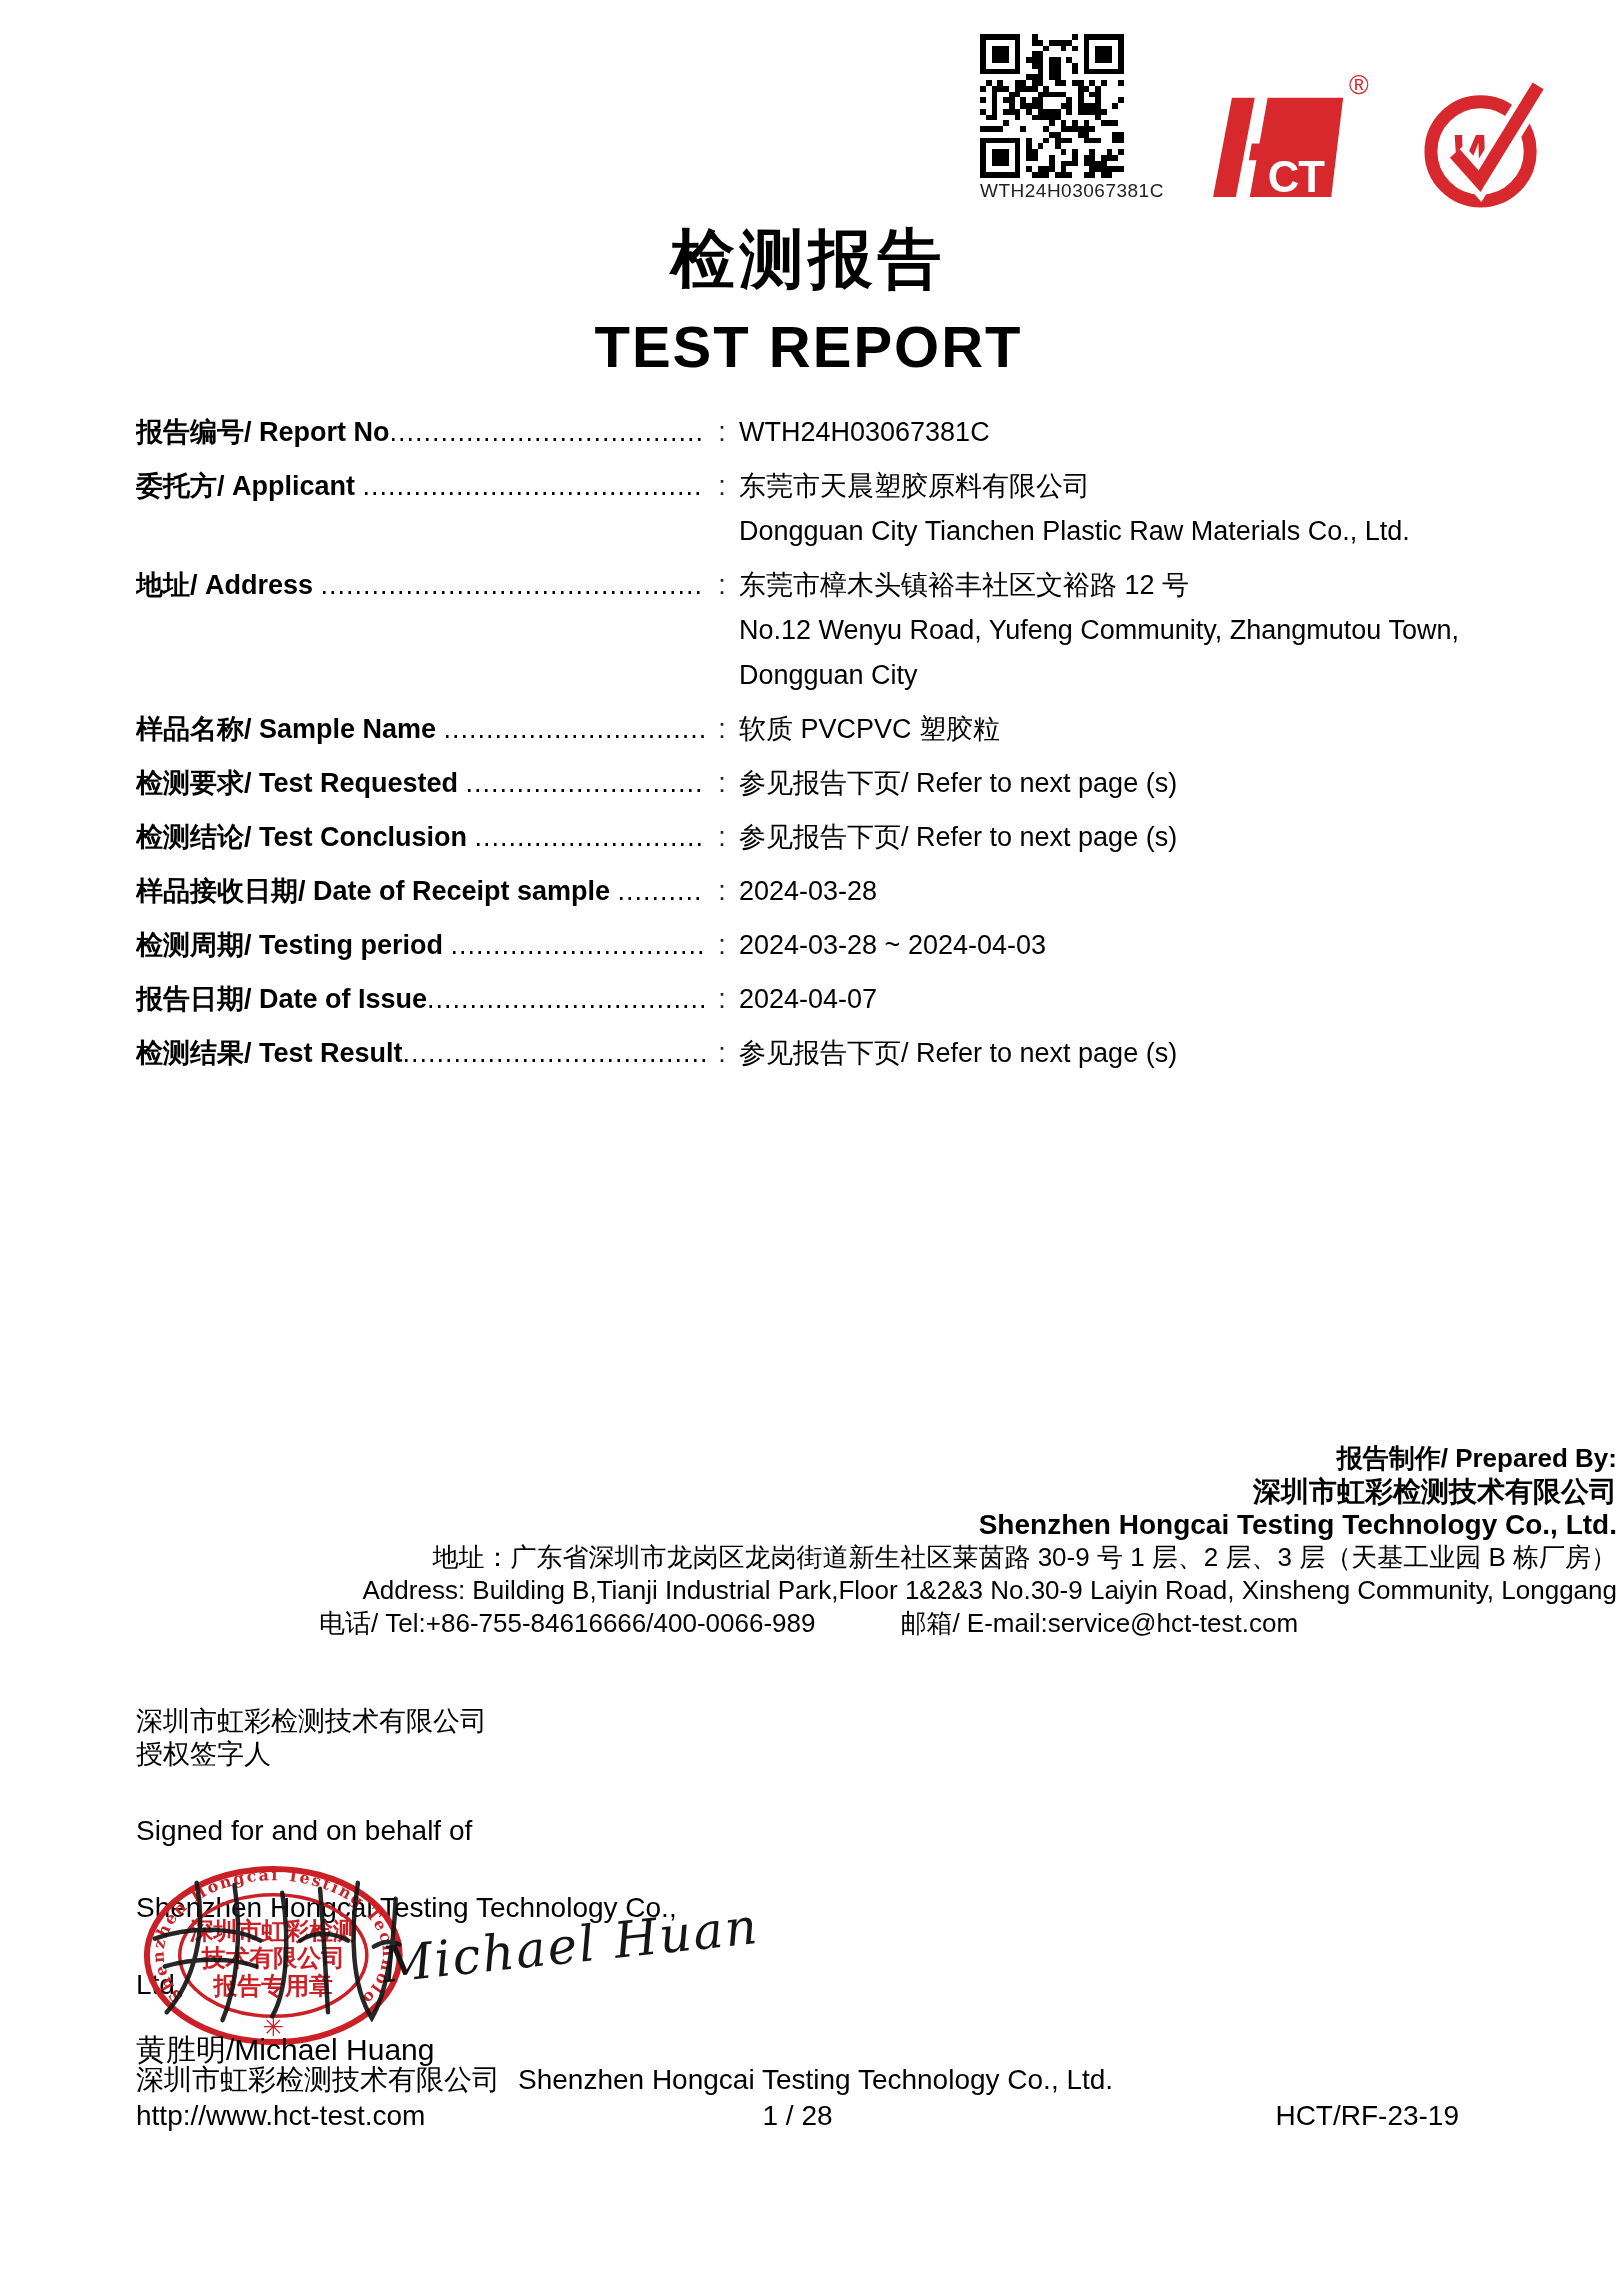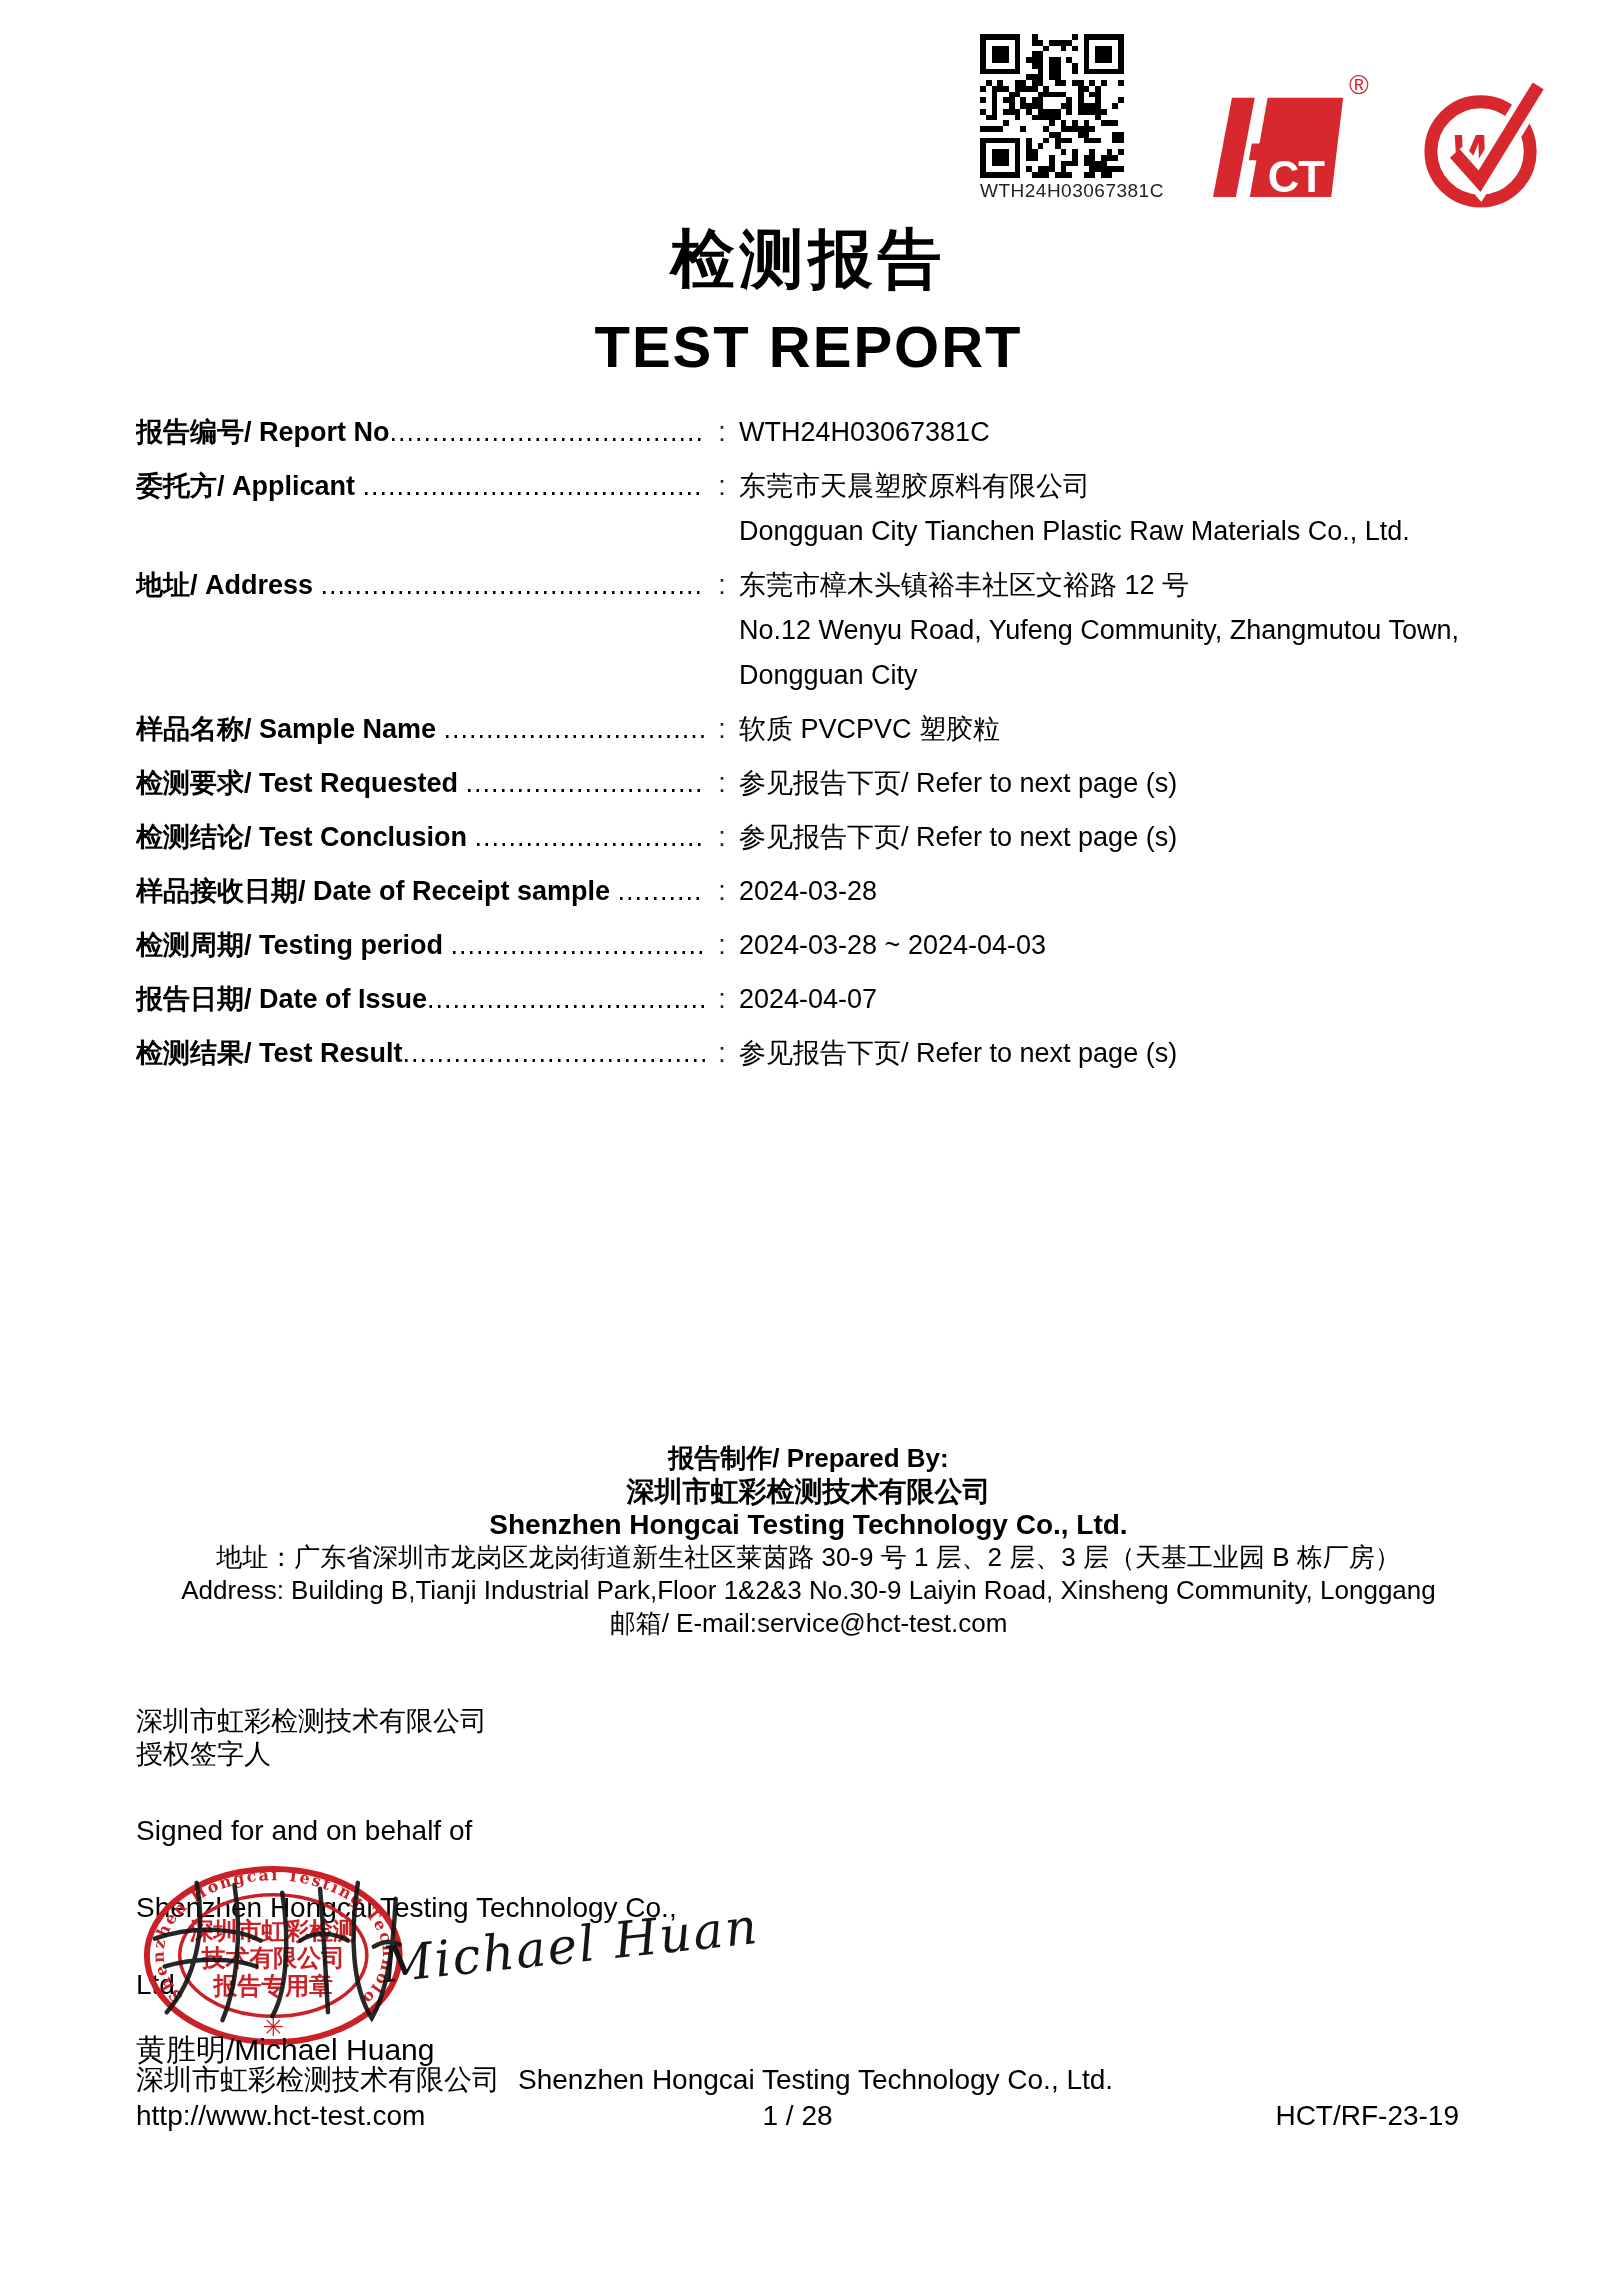--- a/index.html
+++ b/index.html
@@ -35,21 +35,21 @@
   .fields{left:136px;top:410px;width:1338px;}
   .field-row{display:flex;align-items:flex-start;margin-bottom:9px;font-size:27px;line-height:45px;}
   .f-label{width:569px;flex:none;overflow:hidden;white-space:nowrap;}
   .f-label-text{font-weight:bold;}
   .f-dots{font-weight:normal;letter-spacing:1px;}
   .f-colon{width:34px;flex:none;text-align:center;color:#222;}
   .f-value{flex:1;}
   .f-value div{min-height:45px;}
 
   
-  .prepared{left:0;top:1442px;width:100%;text-align:center;line-height:33px;font-size:26px;}
+  .prepared{left:0;top:1442px;width:100%;text-align:right;line-height:33px;font-size:26px;}
   .p-bold{font-weight:bold;}
   .p-company{font-size:28px;font-weight:bold;}
   .p-contact{display:flex;justify-content:center;gap:85px;}
 
   
   .sig-block{left:136px;top:1704px;line-height:33px;font-size:27px;}
   .sig-zh{font-family:"DejaVu Serif","Liberation Serif",serif;}
   .sig-en{font-size:28px;margin-top:44px;}
 
   
@@ -383,20 +383,21 @@
     </div>
   </div>
 
 <div class="abs prepared">
   <div class="p-bold">报告制作/ Prepared By:</div>
   <div class="p-company">深圳市虹彩检测技术有限公司</div>
   <div class="p-company">Shenzhen Hongcai Testing Technology Co., Ltd.</div>
   <div>地址：广东省深圳市龙岗区龙岗街道新生社区莱茵路 30-9 号 1 层、2 层、3 层（天基工业园 B 栋厂房）</div>
   <div>Address: Building B,Tianji Industrial Park,Floor 1&amp;2&amp;3 No.30-9 Laiyin Road, Xinsheng Community, Longgang</div>
   <div class="p-contact">
+    <span>电话/ Tel:+86-755-84616666/400-0066-989</span>
     <span>邮箱/ E-mail:service@hct-test.com</span>
   </div>
 </div>
 
 <div class="abs sig-block">
   <div class="sig-zh">深圳市虹彩检测技术有限公司</div>
   <div class="sig-zh">授权签字人</div>
   <div class="sig-en">Signed for and on behalf of</div>
   <div class="sig-en">Shenzhen Hongcai Testing Technology Co.,</div>
   <div class="sig-en">Ltd.</div>

